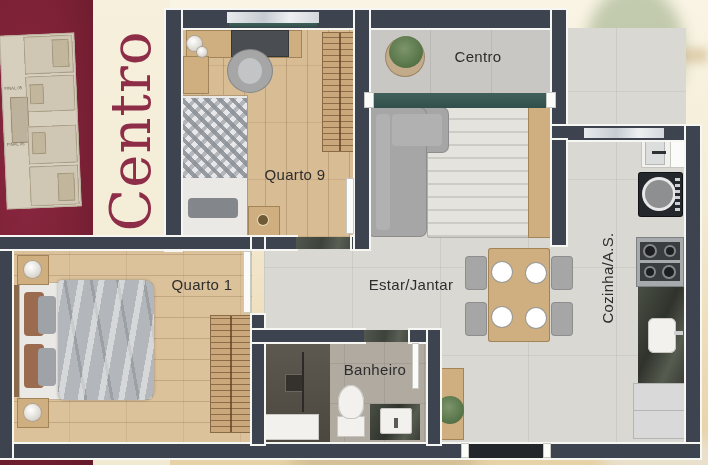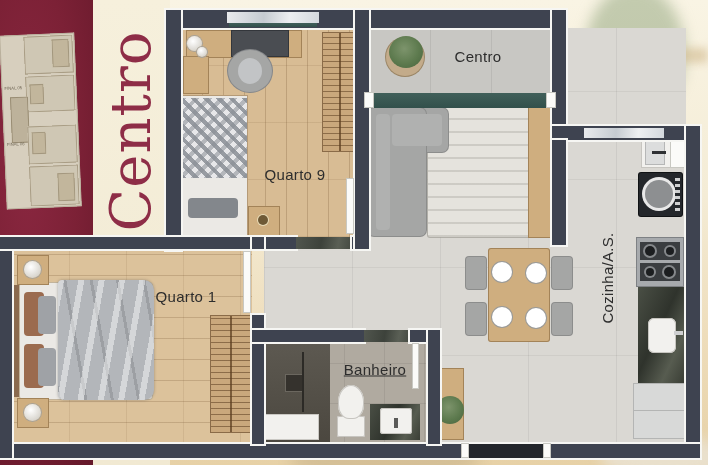--- a/index.html
+++ b/index.html
@@ -225,17 +225,18 @@
 
   <div class="abs door" style="left:346px;top:178px;width:8px;height:56px;"></div>
   <div class="abs door" style="left:243px;top:251px;width:8px;height:62px;"></div>
   <div class="abs door" style="left:412px;top:343px;width:7px;height:46px;"></div>
   <div class="abs recess" style="left:468px;top:444px;width:76px;height:14px;"></div>
   <div class="abs door" style="left:461px;top:443px;width:8px;height:15px;"></div>
   <div class="abs door" style="left:543px;top:443px;width:8px;height:15px;"></div>
 
   <div class="abs room-label" style="left:478px;top:56px;">Centro</div>
   <div class="abs room-label" style="left:295px;top:174px;">Quarto 9</div>
-  <div class="abs room-label" style="left:186px;top:284px;margin-top:12px;">Quarto 1</div>
-  <div class="abs room-label" style="left:375px;top:369px;text-decoration:underline;">Banheiro</div>
+  <div class="abs room-label" style="left:202px;top:284px;">Quarto 1</div>
+  <div class="abs room-label" style="left:411px;top:284px;">Estar/Jantar</div>
+  <div class="abs room-label" style="left:375px;top:369px;">Banheiro</div>
   <div class="abs room-label vertical" style="left:607px;top:278px;">Cozinha/A.S.</div>
 
 </div>
 
 </body></html>

